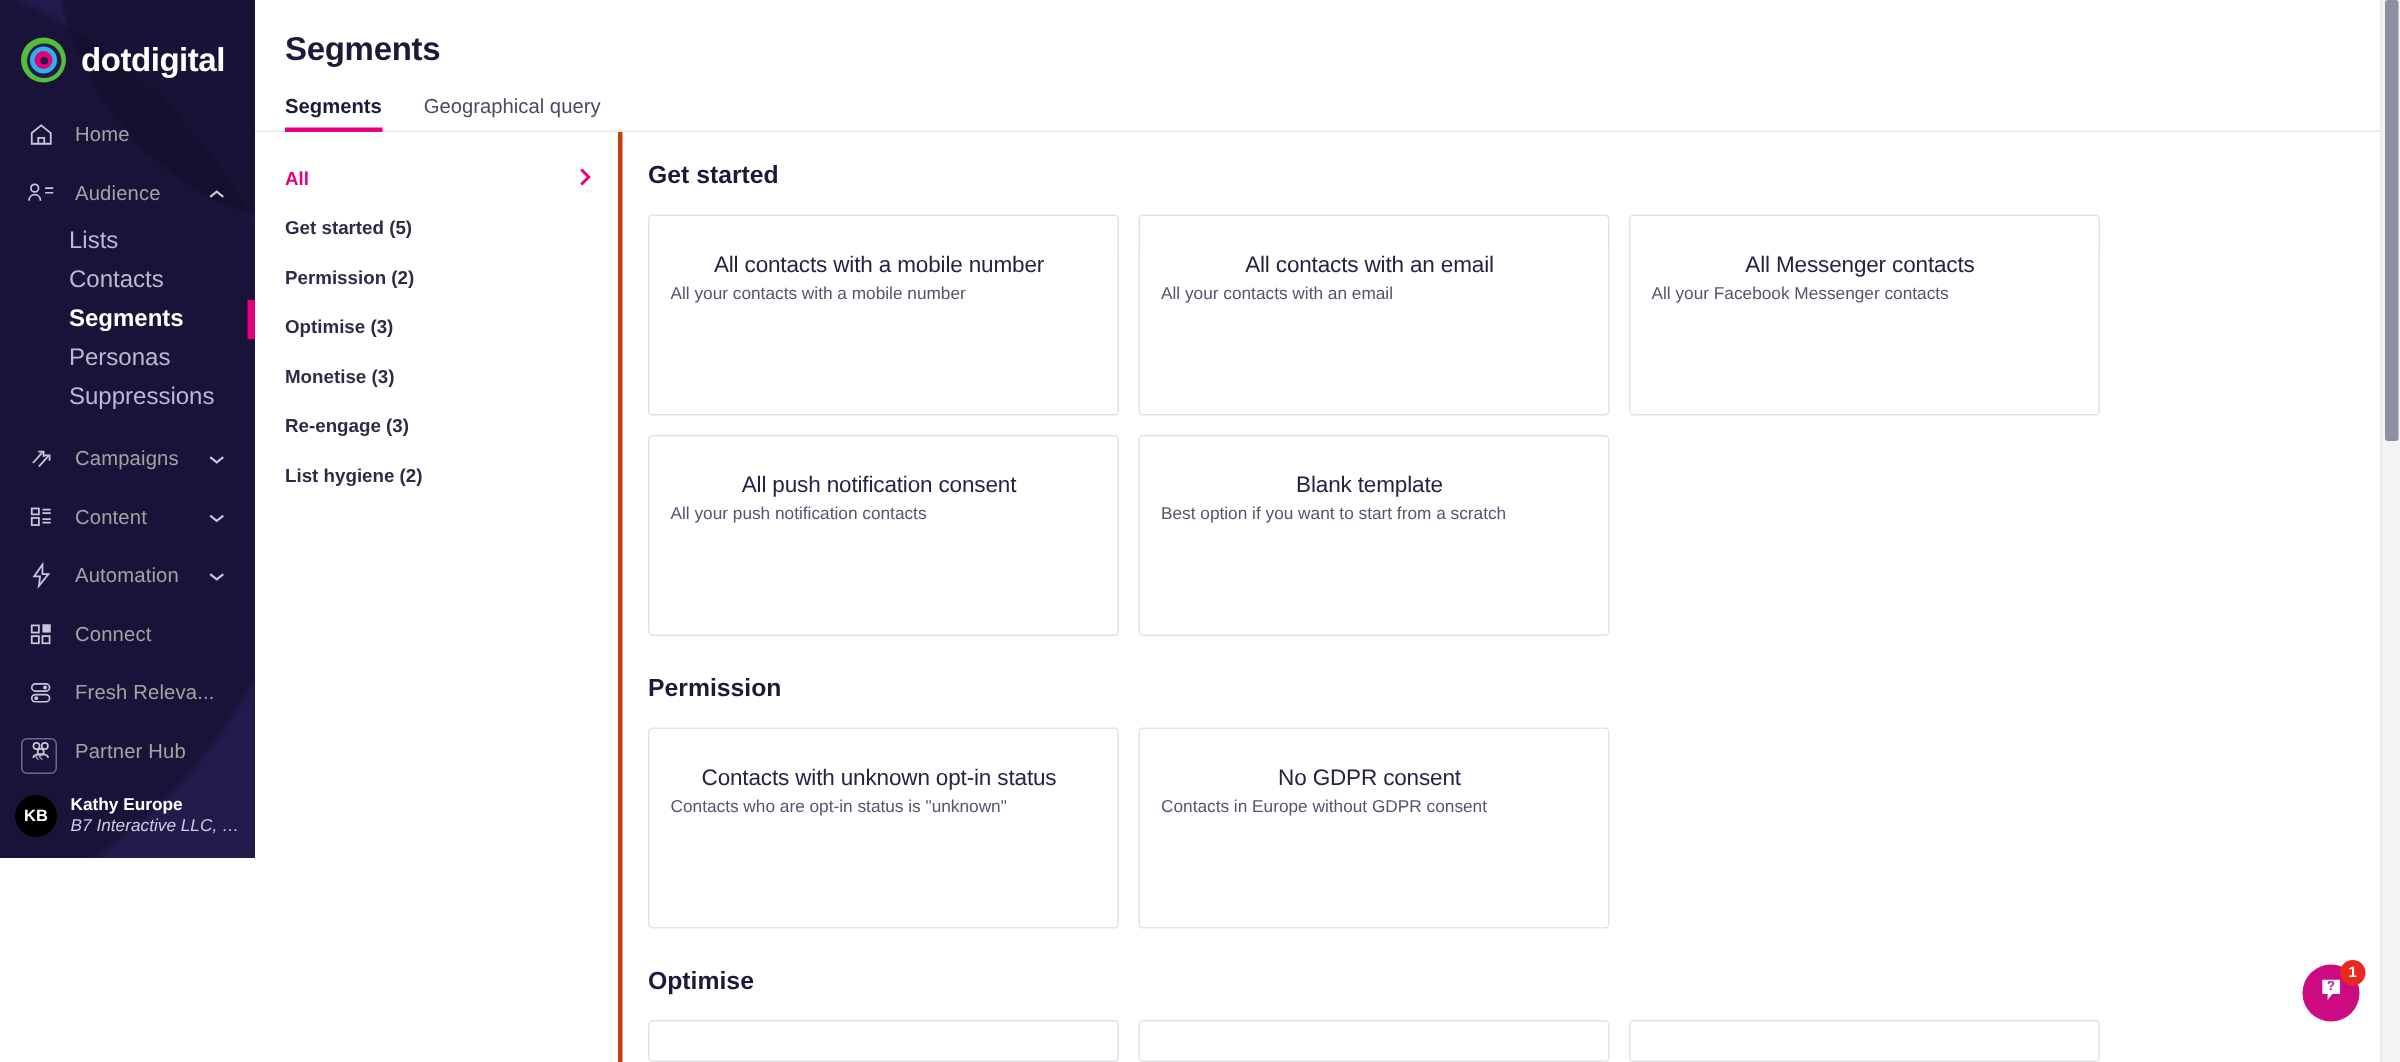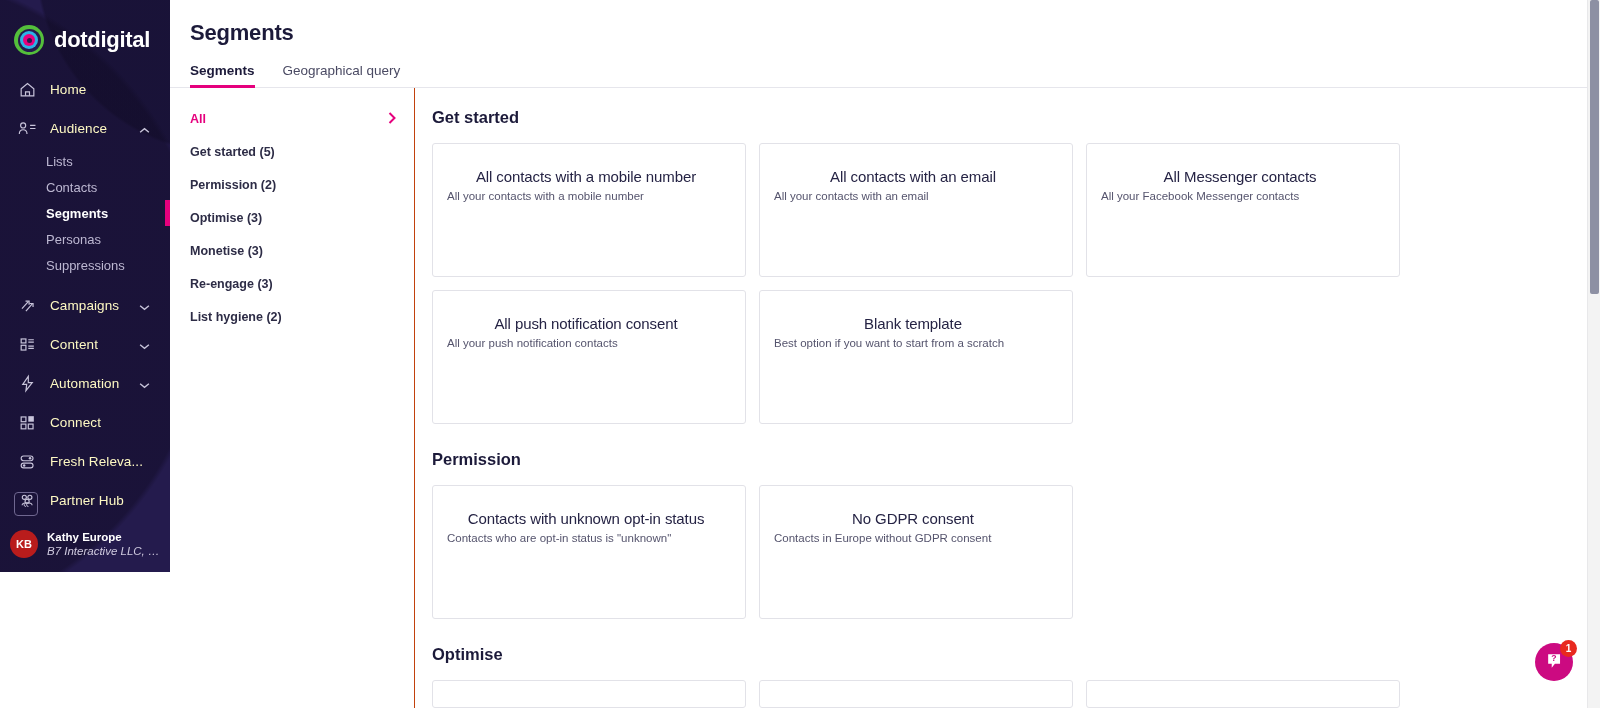--- a/index.html
+++ b/index.html
@@ -51,48 +51,48 @@
 
   .nav { margin-top: 8px; }
   .nav-item {
     display: flex; align-items: center;
     height: 39px; padding-left: 16px; position: relative;
     cursor: pointer;
   }
   .nav-icon { width: 22px; height: 22px; flex: 0 0 22px; margin-right: 12px;
               display:flex; align-items:center; justify-content:center; }
   .nav-icon svg { display:block; }
-  .nav-label { color: #fef9c3; font-size: 13.5px; letter-spacing: .1px; }
+  .nav-label { color: #a3a3a3; font-size: 13.5px; letter-spacing: .1px; }
   .nav-caret { position: absolute; right: 20px; top: 50%; transform: translateY(-50%); }
 
   .subnav-item {
     display: flex; align-items: center; height: 26px;
     padding-left: 46px; position: relative; cursor: pointer;
   }
-  .subnav-item .sub-label { color: #bdb8d2; font-size: 13px; }
+  .subnav-item .sub-label { color: #bdb8d2; font-size: 16px; }
   .subnav-item.active .sub-label { color: #ffffff; font-weight: 700; }
   .subnav-item.active::after {
     content: ""; position: absolute; right: 0; top: 0px; bottom: 0px;
     width: 5px; background: #e5007d;
   }
 
   .nav-gap { height: 8px; }
 
   .sidebar-bottom { position: absolute; left: 0; bottom: 0; width: 170px; }
   .collapse-btn {
     width: 24px; height: 24px; margin: 0 0 14px 14px;
     border: 1px solid #6f6790; border-radius: 4px;
     color: #b9b4ce; font-size: 11px;
     display: flex; align-items: center; justify-content: center;
     cursor: pointer;
   }
   .user-row { display: flex; align-items: center; gap: 9px; padding: 0 8px 14px 10px; cursor: pointer; }
   .avatar {
     width: 28px; height: 28px; border-radius: 50%;
-    background: #b91c1c; color: #fff; font-size: 11px; font-weight: 700;
+    background: #000000; color: #fff; font-size: 11px; font-weight: 700;
     display: flex; align-items: center; justify-content: center; flex: 0 0 28px;
   }
   .user-meta { min-width: 0; }
   .user-name { color: #ffffff; font-size: 11.5px; font-weight: 700; line-height: 14px; white-space: nowrap; }
   .user-org { color: #cfcadf; font-size: 11.5px; font-style: italic; line-height: 14px;
               white-space: nowrap; overflow: hidden; text-overflow: ellipsis; max-width: 118px; }
 
   
   .main { flex: 1 1 auto; height: 708px; position: relative; background: #fff; display: flex; flex-direction: column; }
 
@@ -107,21 +107,21 @@
   .tab.active { color: #1c1a3a; font-weight: 700; }
   .tab.active::after {
     content: ""; position: absolute; left: 0; right: 0; bottom: -1px;
     height: 3px; background: #e5007d;
   }
 
   .body-split { display: flex; flex: 1 1 auto; min-height: 0; }
 
   .cat-panel {
     width: 245px; flex: 0 0 245px;
-    border-right: 1px solid #c2410c;
+    border-right: 3px solid #c2410c;
     padding-top: 14px;
   }
   .cat-item {
     display: flex; align-items: center; justify-content: space-between;
     padding: 0 18px 0 20px; height: 33px; cursor: pointer;
   }
   .cat-item .cat-label { font-size: 12.5px; color: #2d2c46; font-weight: 600; }
   .cat-item.active .cat-label { color: #e5007d; font-weight: 700; }
   .cat-chevron { color: #e5007d; font-size: 13px; font-weight: 700; line-height: 1; }
 

